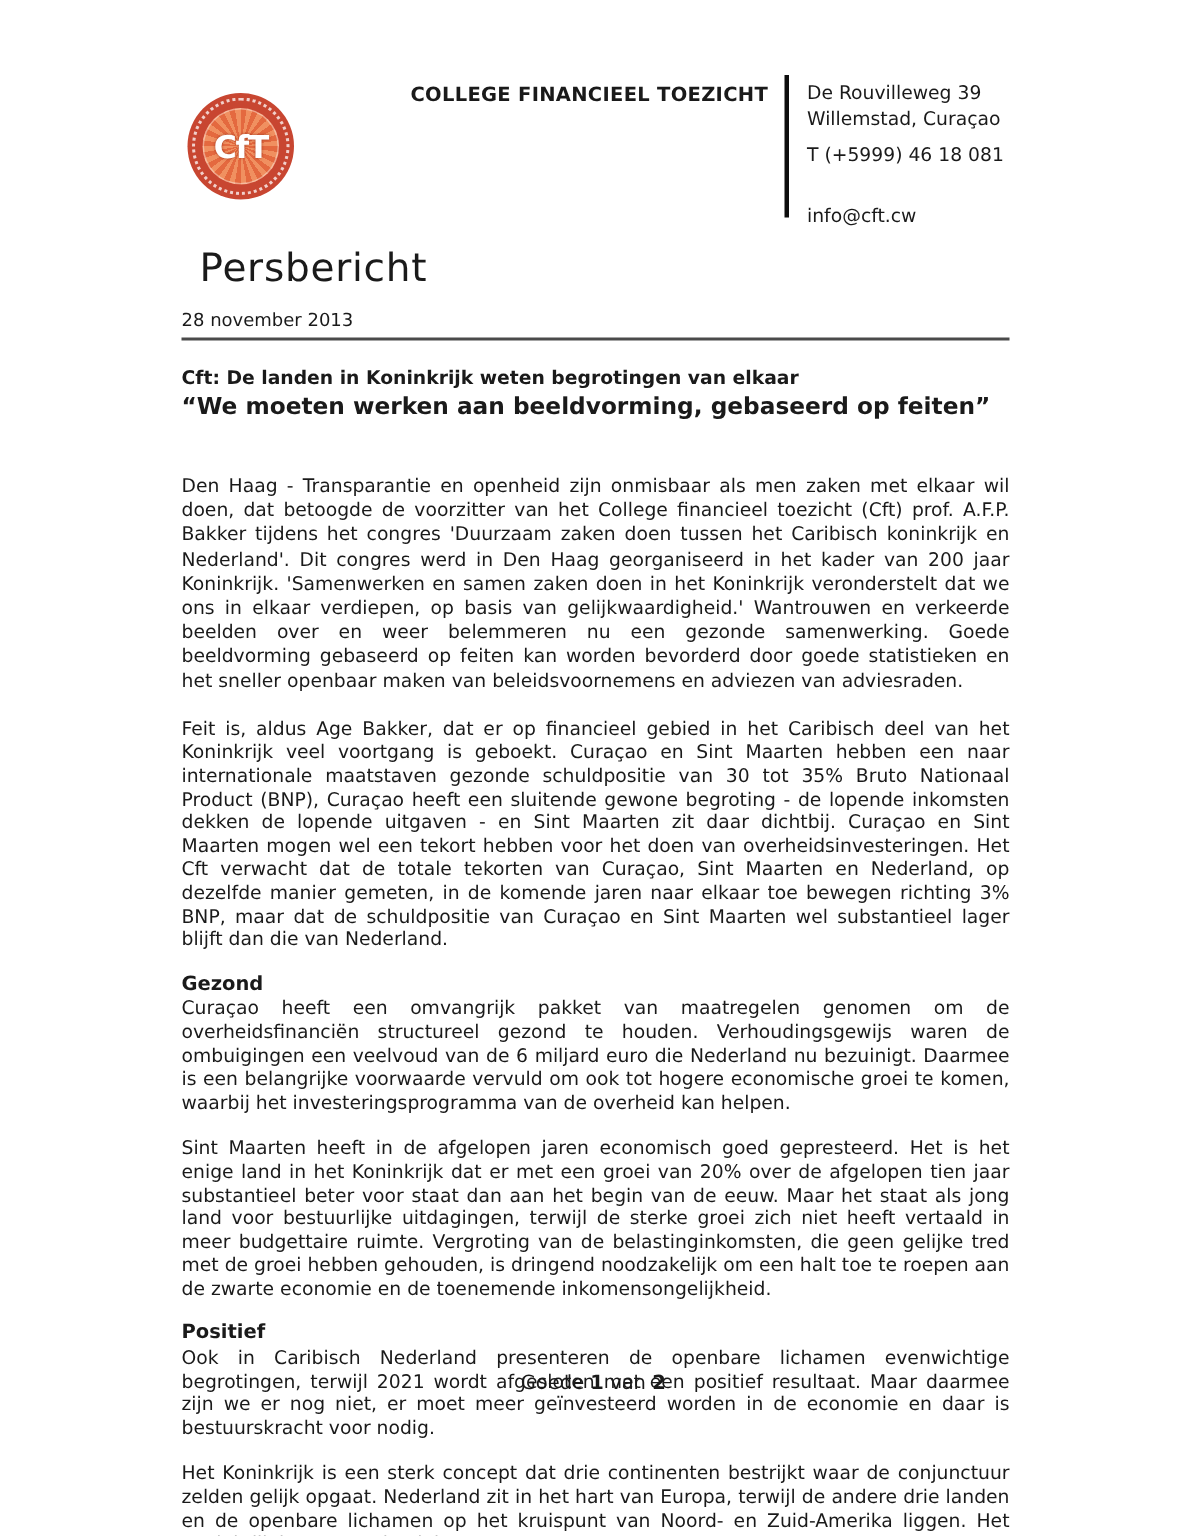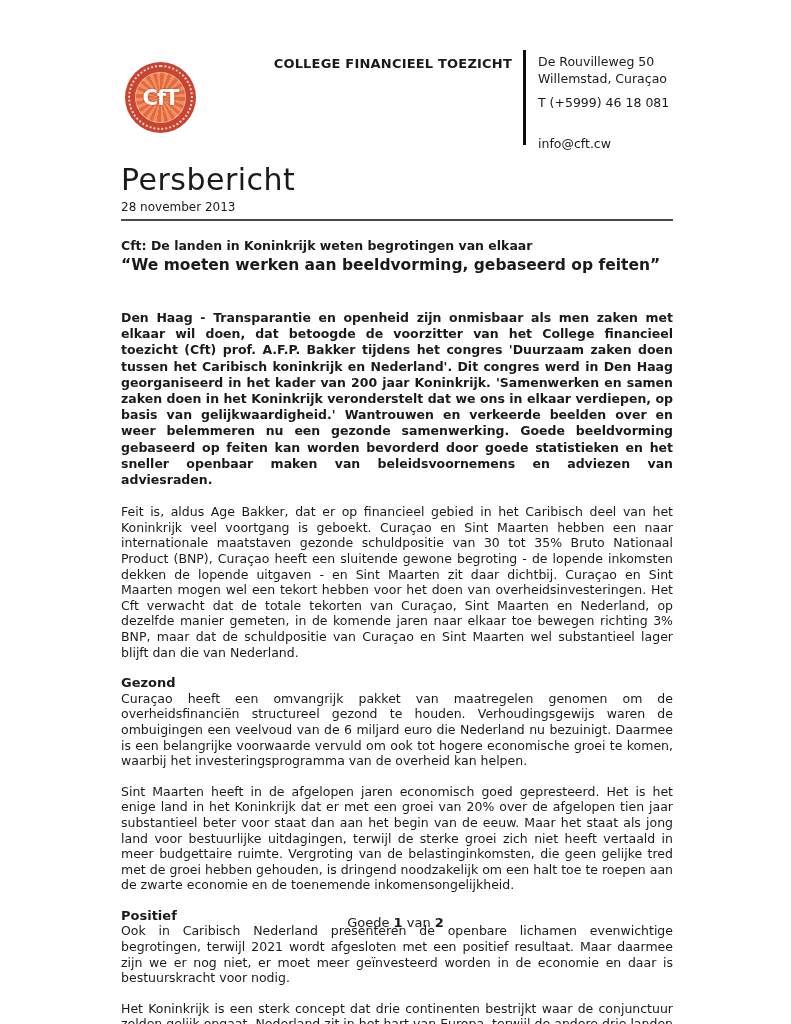--- a/index.html
+++ b/index.html
@@ -52,35 +52,35 @@
     font-size: 13px;
     letter-spacing: 0.2px;
     white-space: nowrap;
   }
   .vline { width: 3px; height: 95px; background: #0d0d0d; flex: 0 0 auto; }
   .contact { width: 135px; padding: 4px 0 0 12px; font-size: 12.5px; line-height: 1.32; flex: 0 0 auto; }
   .contact .phone { margin-top: 8px; }
   .contact .email { margin-top: 24px; }
 
   
-  .title-block h1 { margin: 0; font-size: 30px; font-weight: 400; letter-spacing: 0.5px; }
+  .title-block h1 { margin: 12px; font-size: 26px; font-weight: 400; letter-spacing: 0.5px; }
   .title-block .date { margin-top: 3px; font-size: 12px; }
   .title-block .rule { margin-top: 5px; border-top: 2px solid #4a4a4a; }
 
   
   .article { margin-top: 17px; }
   .kicker { margin: 0 0 3px; font-size: 12.5px; font-weight: bold; }
   .headline { margin: 0 0 21px; font-size: 15.5px; font-weight: bold; }
   .para {
     margin: 0 0 15px;
     font-size: 12.5px;
     line-height: 15.6px;
     text-align: justify;
   }
-  .para.lead { font-weight: bold; line-height: 16.2px; margin-bottom: 16px; margin-top: 36px; }
+  .para.lead { font-weight: normal; line-height: 16.2px; margin-bottom: 16px; margin-top: 36px; }
   .sec { margin: 0; font-size: 13px; line-height: 15.6px; font-weight: bold; }
 
   
   .pagefooter {
     position: absolute;
     left: 0; right: 0;
     top: 915px;
     text-align: center;
     font-size: 13px;
   }
@@ -93,21 +93,21 @@
 
   <header class="letterhead">
     <div class="logo">
       <div class="logo-ring"></div>
       <div class="logo-center"></div>
       <span class="logo-text">CfT</span>
     </div>
     <div class="org">COLLEGE FINANCIEEL TOEZICHT</div>
     <div class="vline"></div>
     <div class="contact">
-      <div>De Rouvilleweg 50</div>
+      <div>De Rouvilleweg 39</div>
       <div>Willemstad, Curaçao</div>
       <div class="phone">T (+5999) 46 18 081</div>
       <div class="email">info@cft.cw</div>
     </div>
   </header>
 
   <div class="title-block">
     <h1>Persbericht</h1>
     <div class="date">28 november 2013</div>
     <div class="rule"></div>

